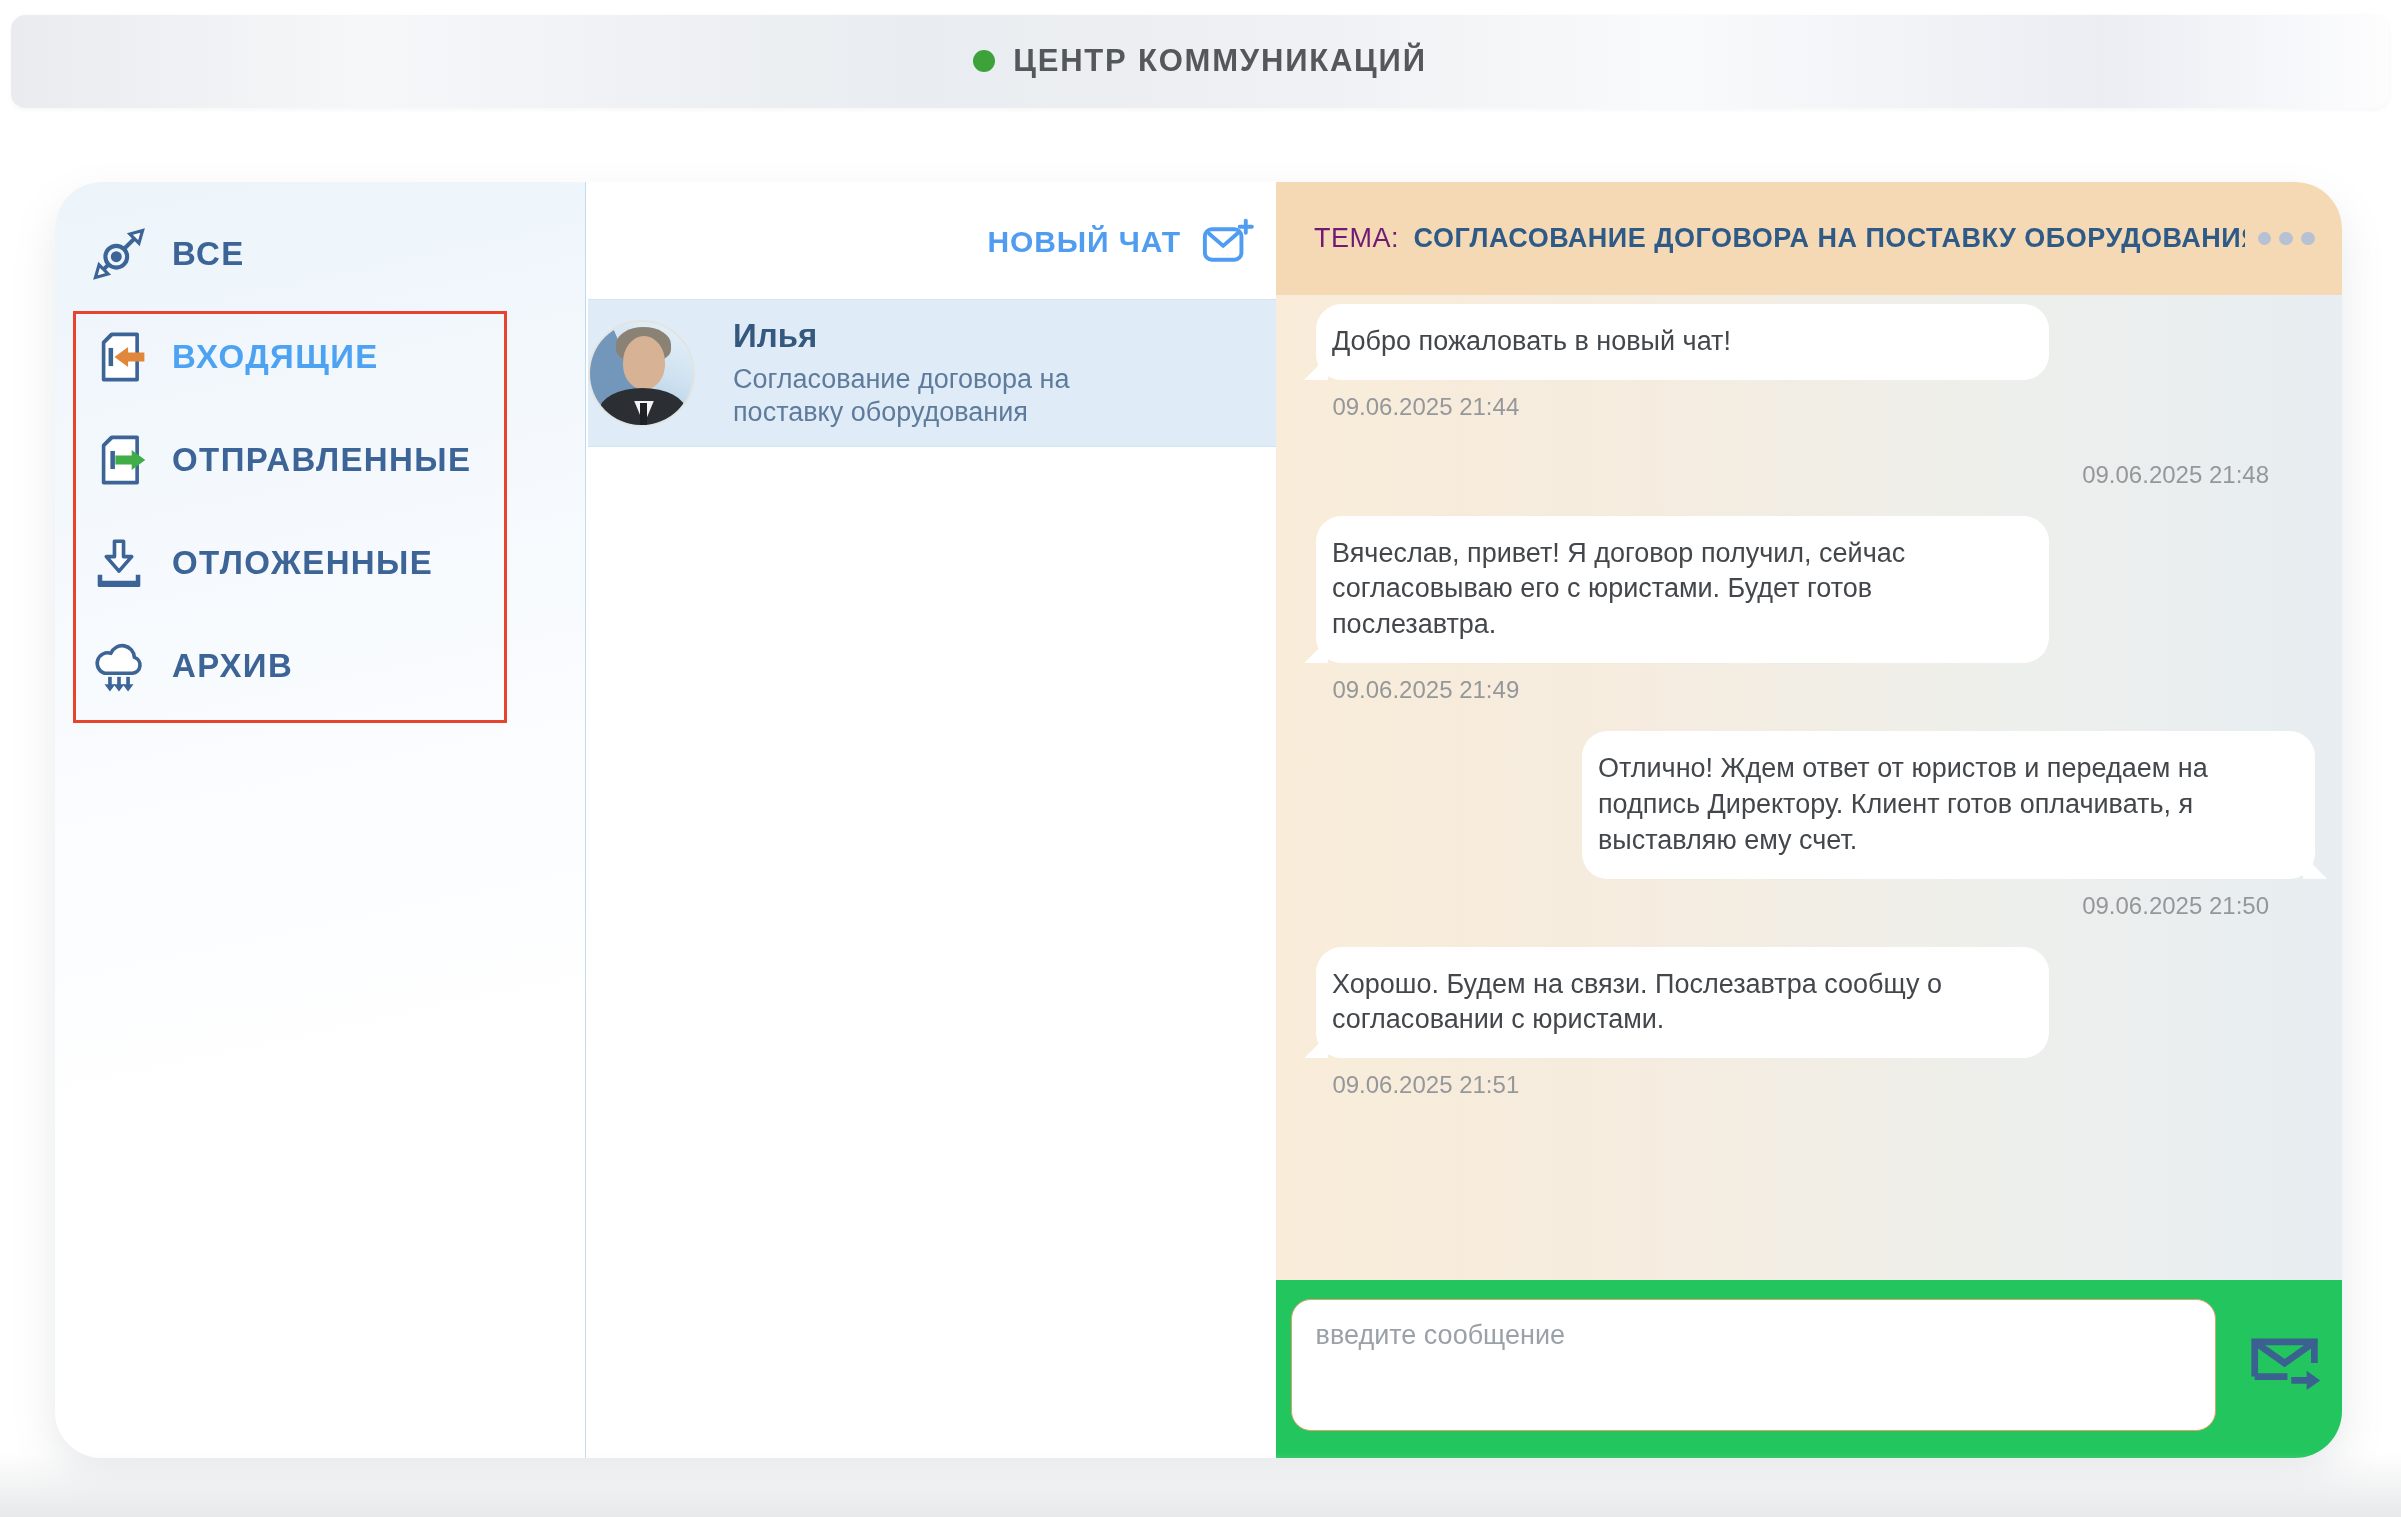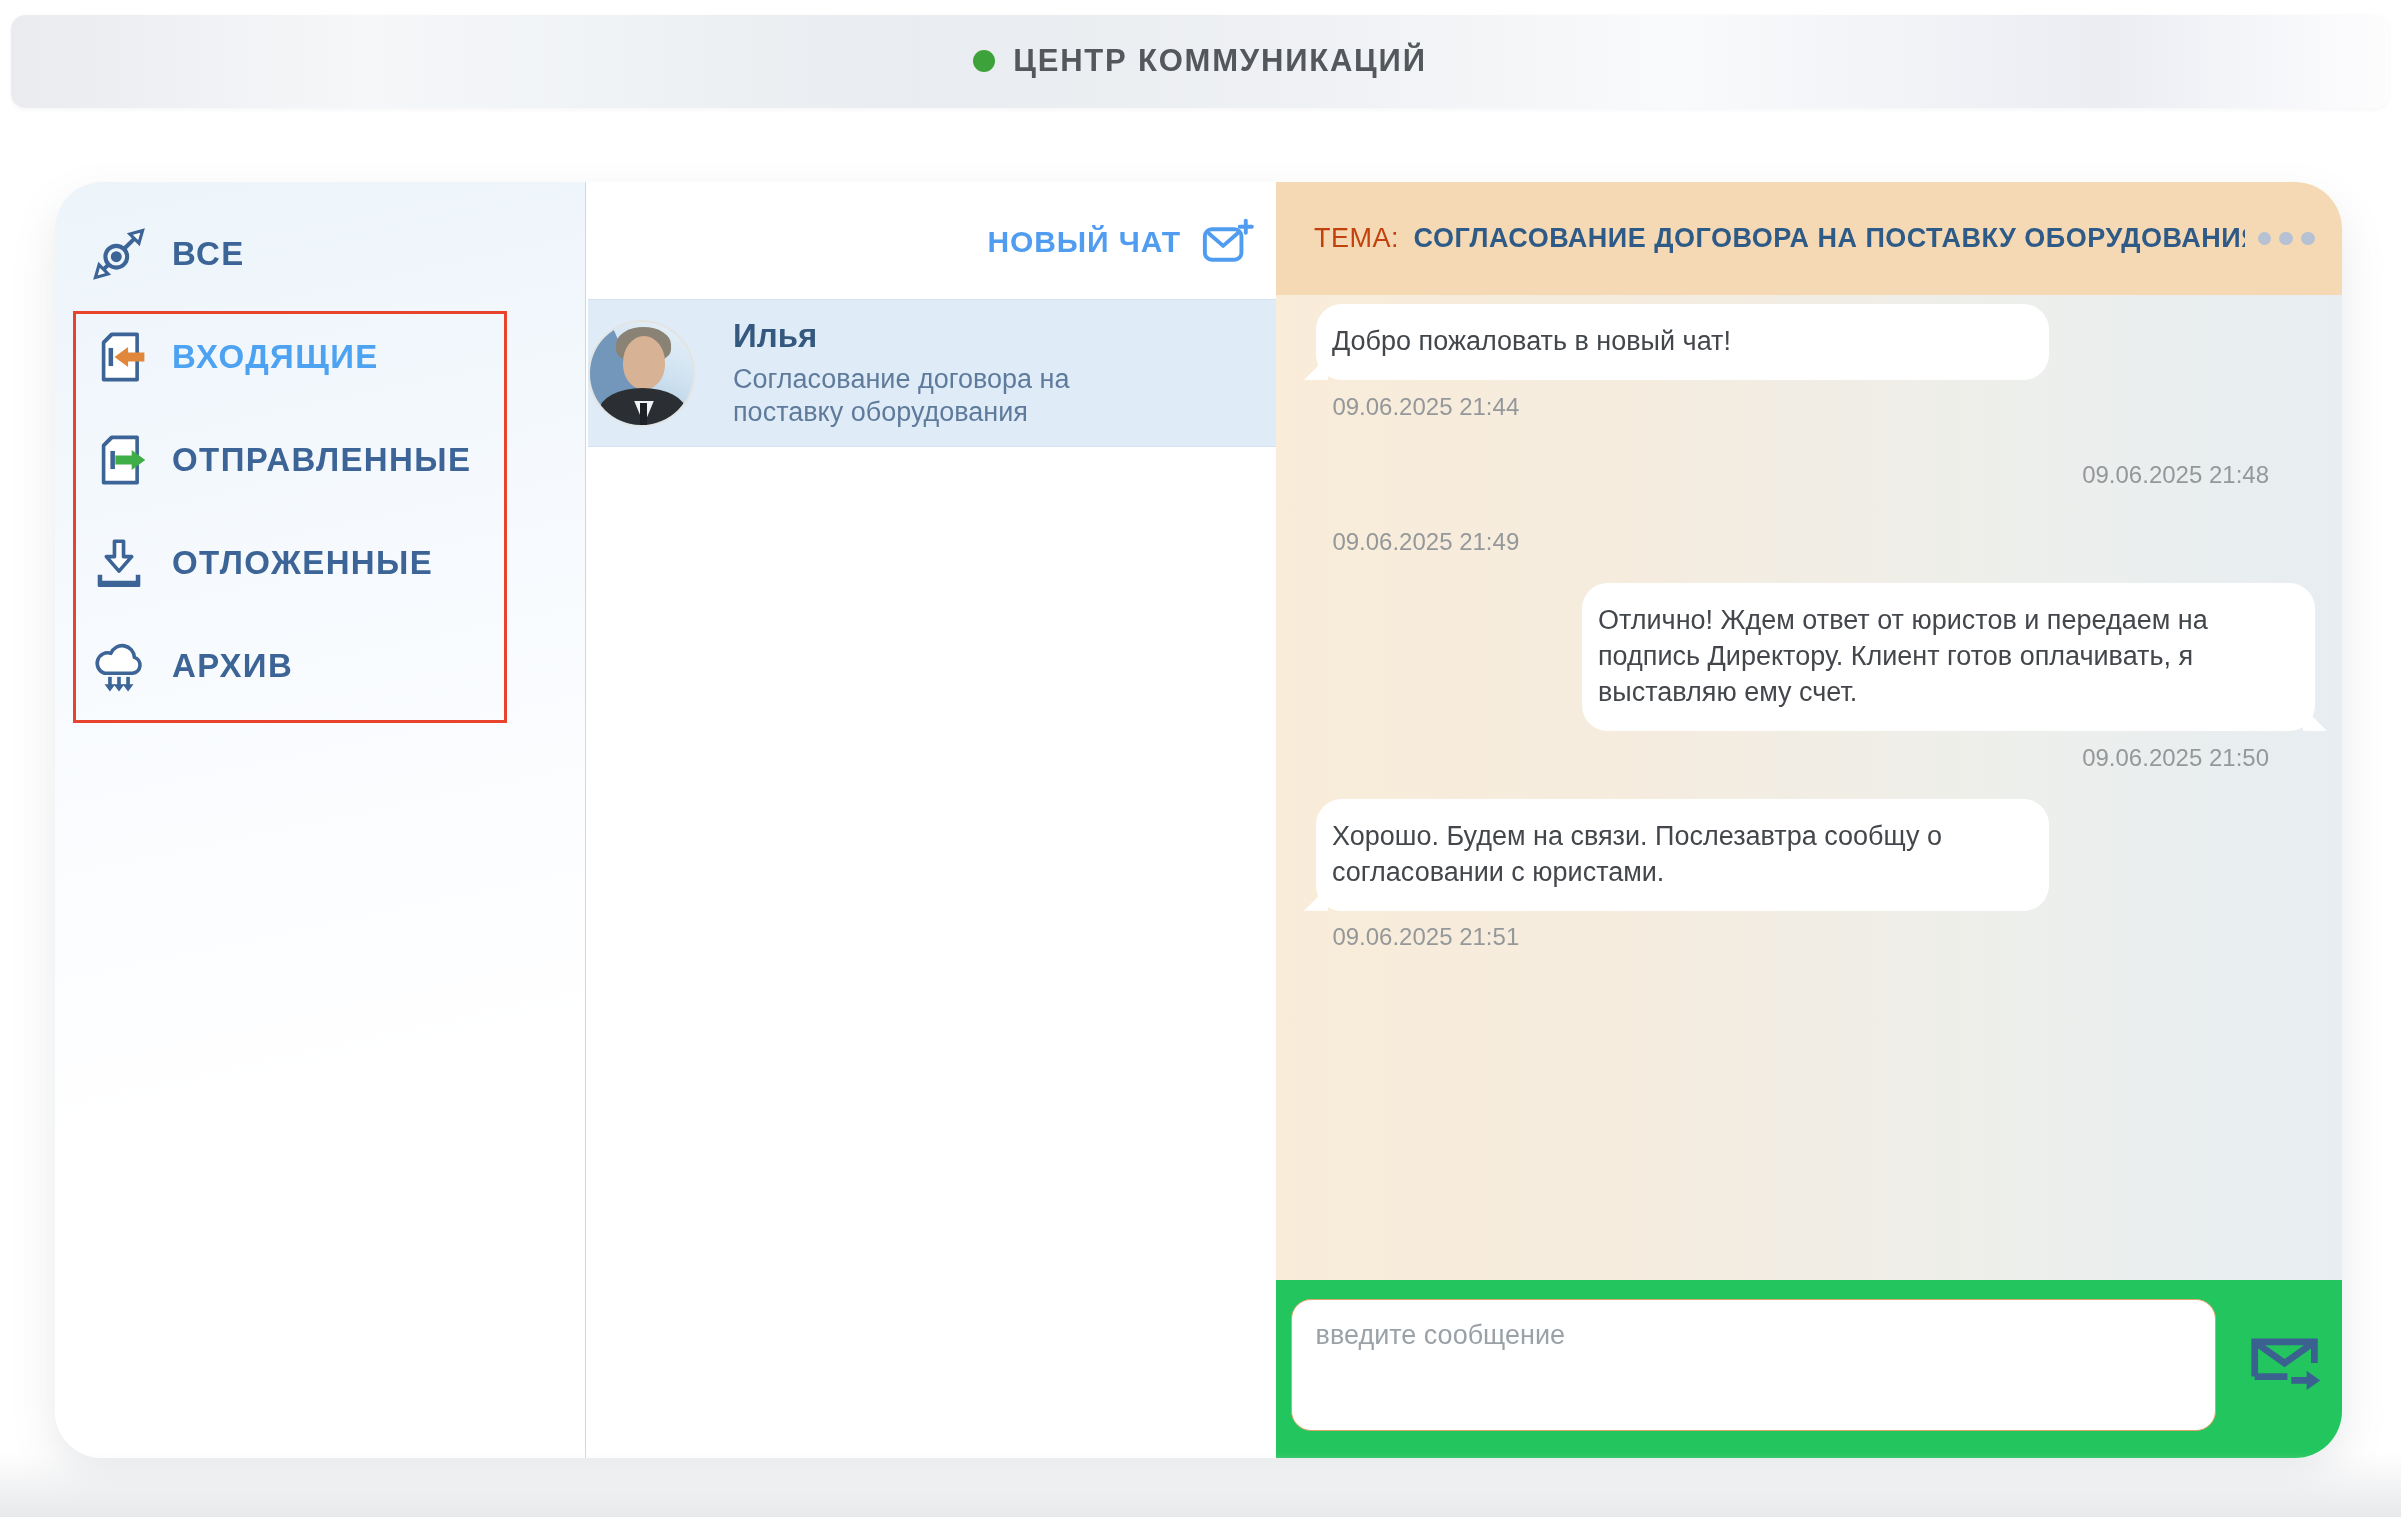--- a/index.html
+++ b/index.html
@@ -84,21 +84,21 @@
   
   .chatpanel{
     position:absolute; left:1221px; top:0; width:1066px; height:100%;
     border-radius:0 47px 47px 0; overflow:hidden;
     display:flex; flex-direction:column;
   }
   .chat-header{
     height:113px; flex:0 0 auto; background:#f5d9b4;
     display:flex; align-items:center; padding:0 27px 0 38px;
   }
-  .topic-label{ font-size:27px; font-weight:500; color:#c2410c; letter-spacing:0.5px; }
+  .topic-label{ font-size:27px; font-weight:500; color:#701a75; letter-spacing:0.5px; }
   .topic-title{ font-size:27px; font-weight:700; color:#2e5a87; letter-spacing:0.5px; margin-left:14.6px;
     white-space:nowrap; overflow:hidden; }
   .menu-dots{ margin-left:auto; display:flex; gap:8.2px; cursor:pointer; padding-left:12.8px; }
   .menu-dots i{ width:13.7px; height:13.7px; border-radius:50%; background:#b6c1d3; display:block; }
 
   .messages{
     flex:1 1 auto; overflow:hidden;
     background:linear-gradient(90deg,#f9ecd9 0%,#f5ecdf 35%,#edefec 70%,#e7edf1 100%);
     padding:9px 27px 0 40px;
     display:flex; flex-direction:column;
@@ -265,20 +265,21 @@
       <div class="msg incoming">
         <div class="bubble"><i class="tail"></i><span>Добро пожаловать в новый чат!</span></div>
         <span class="timestamp">09.06.2025 21:44</span>
       </div>
 
       <div class="msg outgoing">
         <span class="timestamp">09.06.2025 21:48</span>
       </div>
 
       <div class="msg incoming">
+        <div class="bubble"><i class="tail"></i><span>Вячеслав, привет! Я договор получил, сейчас согласовываю его с юристами. Будет готов послезавтра.</span></div>
         <span class="timestamp">09.06.2025 21:49</span>
       </div>
 
       <div class="msg outgoing">
         <div class="bubble"><i class="tail"></i><span>Отлично! Ждем ответ от юристов и передаем на подпись Директору. Клиент готов оплачивать, я выставляю ему счет.</span></div>
         <span class="timestamp">09.06.2025 21:50</span>
       </div>
 
       <div class="msg incoming">
         <div class="bubble"><i class="tail"></i><span>Хорошо. Будем на связи. Послезавтра сообщу о согласовании с юристами.</span></div>

